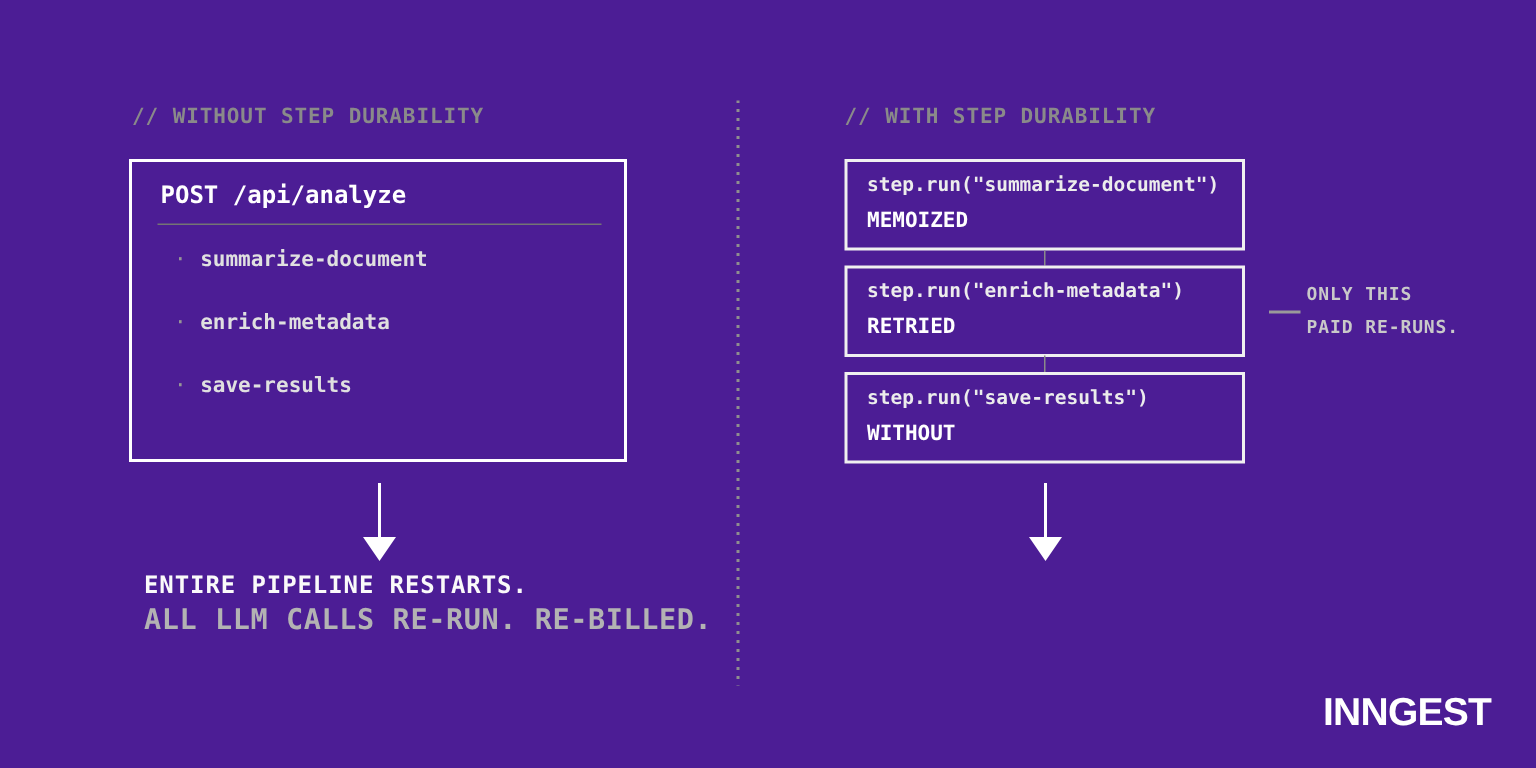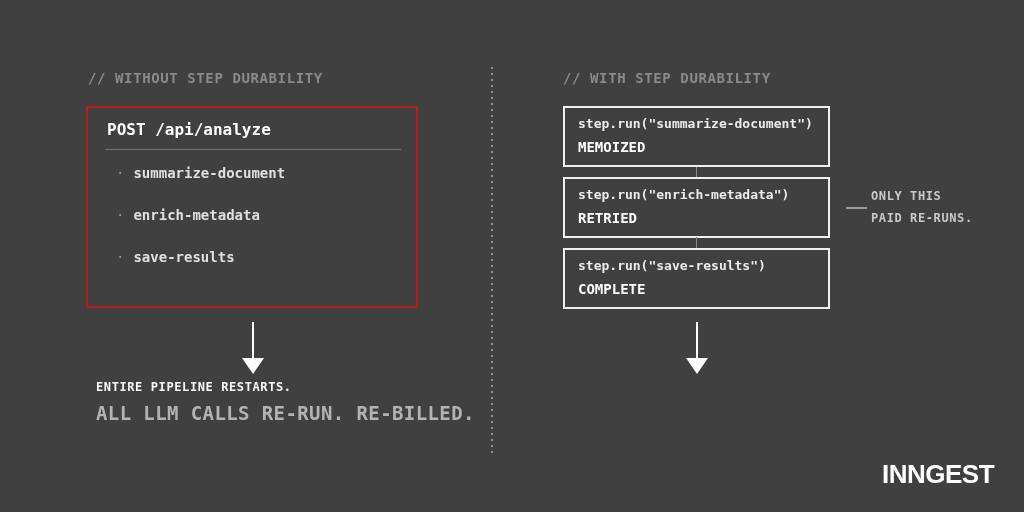--- a/index.html
+++ b/index.html
@@ -1,20 +1,20 @@
 <!DOCTYPE html>
 <html><head>
 <meta charset="utf-8">
 <style>
   html, body { margin: 0; padding: 0; background: #1a1a1a; }
   .canvas {
     position: relative;
     width: 1024px;
     height: 512px;
-    background: #404040;
+    background: #4c1d95;
     overflow: hidden;
     font-family: "DejaVu Sans Mono", "Liberation Mono", monospace;
   }
   .abs { position: absolute; }
 
   
   .center-divider {
     left: 491px; top: 67px; width: 2px; height: 390px;
     background: repeating-linear-gradient(to bottom, #8f8f8f 0 2px, transparent 2px 6px);
   }
@@ -23,21 +23,21 @@
   .panel-header {
     font-size: 14px; font-weight: bold; color: #8a8a8a;
     letter-spacing: 0.6px; white-space: nowrap;
   }
   .hdr-left  { left: 88px;  top: 70px; }
   .hdr-right { left: 563px; top: 70px; }
 
   
   .api-box {
     left: 86px; top: 106px; width: 328px; height: 198px;
-    border: 2px solid #b91c1c;
+    border: 2px solid #ffffff;
   }
   .api-title {
     left: 19px; top: 12px;
     font-size: 16px; font-weight: bold; color: #ffffff; white-space: nowrap;
   }
   .api-divider {
     left: 17px; right: 15px; top: 41px; height: 1px; background: #747474;
   }
   .api-item { white-space: nowrap; left: 28px; font-size: 14px; font-weight: bold; color: #e0e0e0; }
   .api-item .bullet { color: #969696; margin-right: 9px; font-weight: normal; }
@@ -83,21 +83,21 @@
   }
   .arrow-head {
     position: absolute; left: 0; top: 36px; width: 0; height: 0;
     border-left: 11px solid transparent;
     border-right: 11px solid transparent;
     border-top: 16px solid #ffffff;
   }
 
   
   .caption-primary {
-    font-size: 12px; font-weight: bold; color: #fafafa;
+    font-size: 16px; font-weight: bold; color: #fafafa;
     letter-spacing: 0.6px; white-space: nowrap;
   }
   .caption-secondary {
     font-size: 19px; font-weight: bold; color: #b3b3b3;
     letter-spacing: 0.4px; white-space: nowrap;
   }
   .cap1-left  { left: 96px;  top: 380px; }
   .cap2-left  { left: 96px;  top: 402px; }
   .cap1-right { left: 573px; top: 380px; }
   .cap2-right { left: 573px; top: 402px; }
@@ -153,21 +153,21 @@
 
   <div class="abs step-box step-1">
     <div class="abs step-code">step.run("enrich-metadata")</div>
     <div class="abs step-status">RETRIED</div>
   </div>
 
   <div class="abs step-connector conn-1"></div>
 
   <div class="abs step-box step-2">
     <div class="abs step-code">step.run("save-results")</div>
-    <div class="abs step-status">COMPLETE</div>
+    <div class="abs step-status">WITHOUT</div>
   </div>
 
   <div class="abs annotation-line"></div>
   <div class="abs annotation-text ann-1">ONLY THIS</div>
   <div class="abs annotation-text ann-2">PAID RE-RUNS.</div>
 
   <div class="abs down-arrow arrow-right">
     <div class="arrow-stem"></div>
     <div class="arrow-head"></div>
   </div>

